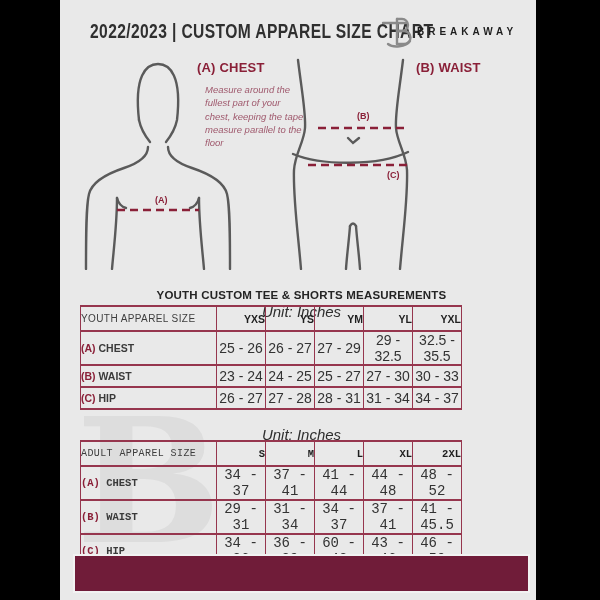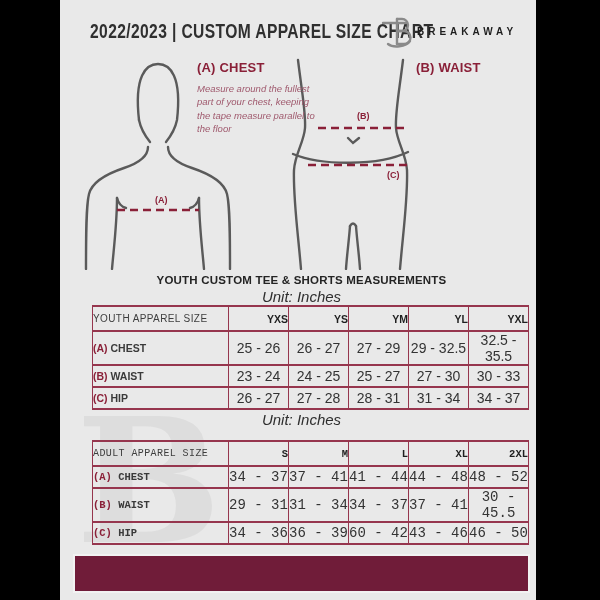--- a/index.html
+++ b/index.html
@@ -21,39 +21,39 @@
   
   .header-title{position:absolute;left:30px;top:20px;font-size:20px;font-weight:bold;
     color:var(--dark-text);letter-spacing:.5px;transform:scaleX(.78);transform-origin:left top;
     white-space:nowrap;z-index:2;}
   .logo{position:absolute;left:320px;top:15px;z-index:2;}
   .brand{position:absolute;left:357px;top:26px;font-size:10px;font-weight:bold;
     letter-spacing:4px;color:#1e1e1e;z-index:2;white-space:nowrap;}
   
   .guide{position:absolute;width:118px;z-index:2;}
   .guide h3{font-size:13px;font-weight:bold;color:var(--accent-maroon);margin:0 0 7px 0;letter-spacing:.2px;}
-  .guide p{font-size:9.5px;font-style:italic;line-height:1.4;color:var(--body-text-rose);margin:0;font-weight:500;}
+  .guide p{font-size:9.5px;font-style:italic;line-height:1.4;color:var(--body-text-rose);margin:8px;font-weight:500;}
   #guide-chest{left:137px;top:60px;}
   #guide-waist{left:356px;top:60px;width:116px;}
   #guide-hips{left:356px;top:164px;width:116px;}
   
   .fig{position:absolute;z-index:2;}
   #fig-torso{left:24px;top:58px;}
   #fig-lower{left:222px;top:58px;}
   .marker{position:absolute;font-size:9px;font-weight:bold;color:var(--accent-maroon);z-index:3;}
   #marker-a{left:95px;top:195px;}
   #marker-b{left:297px;top:111px;}
   #marker-c{left:327px;top:170px;}
   
-  .tbl-title-wrap{position:absolute;left:32px;width:419px;text-align:center;z-index:2;}
+  .tbl-title-wrap{position:absolute;left:32px;width:419px;text-align:center;z-index:2;margin-top:15px;}
   #youth-title{top:274px;}
   #adult-title{top:409px;}
   .tbl-title{font-size:11.5px;font-weight:bold;color:#242424;letter-spacing:.2px;}
   .tbl-unit{font-size:15px;font-style:italic;color:#2e2e2e;margin-top:2px;font-weight:500;}
-  .size-table{position:absolute;left:32px;width:437px;border-collapse:collapse;table-layout:fixed;z-index:2;}
+  .size-table{position:absolute;left:20px;width:382px;border-collapse:collapse;table-layout:fixed;z-index:2;}
   #youth-table{top:305px;}
   #adult-table{top:440px;font-family:Liberation Mono, monospace;}
   .size-table th,.size-table td{border:1px solid var(--table-border);
     border-top-width:2px;border-bottom-width:2px;padding:0;}
   .size-table tr.head>*{height:23px;}
   .size-table tr.row>*{height:20px;}
   .lblcell{text-align:left;padding-left:10px;font-size:10px;font-weight:normal;
     color:#3d3d3d;letter-spacing:.4px;}
   .rowlbl{text-align:left;padding-left:10px;font-size:10.5px;color:#3a3a3a;font-weight:600;}
   th.size{font-size:10.5px;font-weight:bold;color:#1f1f1f;text-align:right;padding-left:12px;}
@@ -199,21 +199,21 @@
         <td class="val">41 - 44</td>
         <td class="val">44 - 48</td>
         <td class="val">48 - 52</td>
       </tr>
       <tr class="row">
         <td class="rowlbl"><span class="pfx">(B)</span> <span>WAIST</span></td>
         <td class="val">29 - 31</td>
         <td class="val">31 - 34</td>
         <td class="val">34 - 37</td>
         <td class="val">37 - 41</td>
-        <td class="val">30 - 45.5</td>
+        <td class="val">41 - 45.5</td>
       </tr>
       <tr class="row">
         <td class="rowlbl"><span class="pfx">(C)</span> <span>HIP</span></td>
         <td class="val">34 - 36</td>
         <td class="val">36 - 39</td>
         <td class="val">60 - 42</td>
         <td class="val">43 - 46</td>
         <td class="val">46 - 50</td>
       </tr>
     </tbody>

